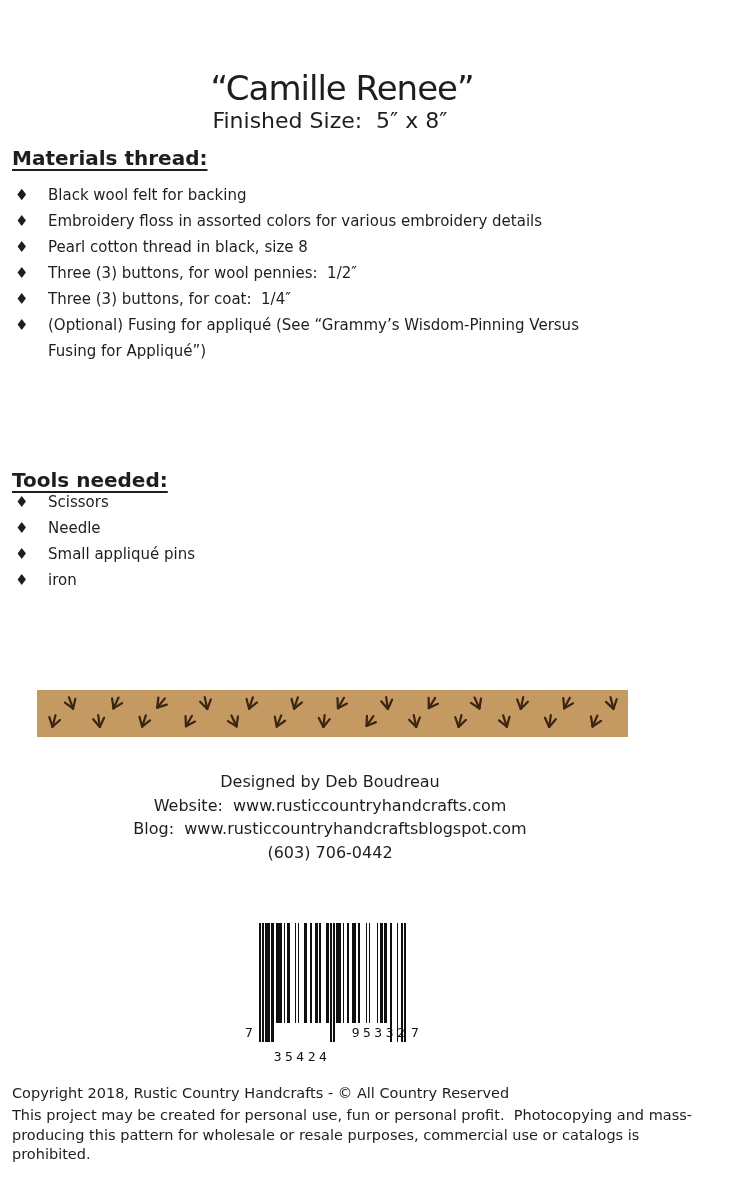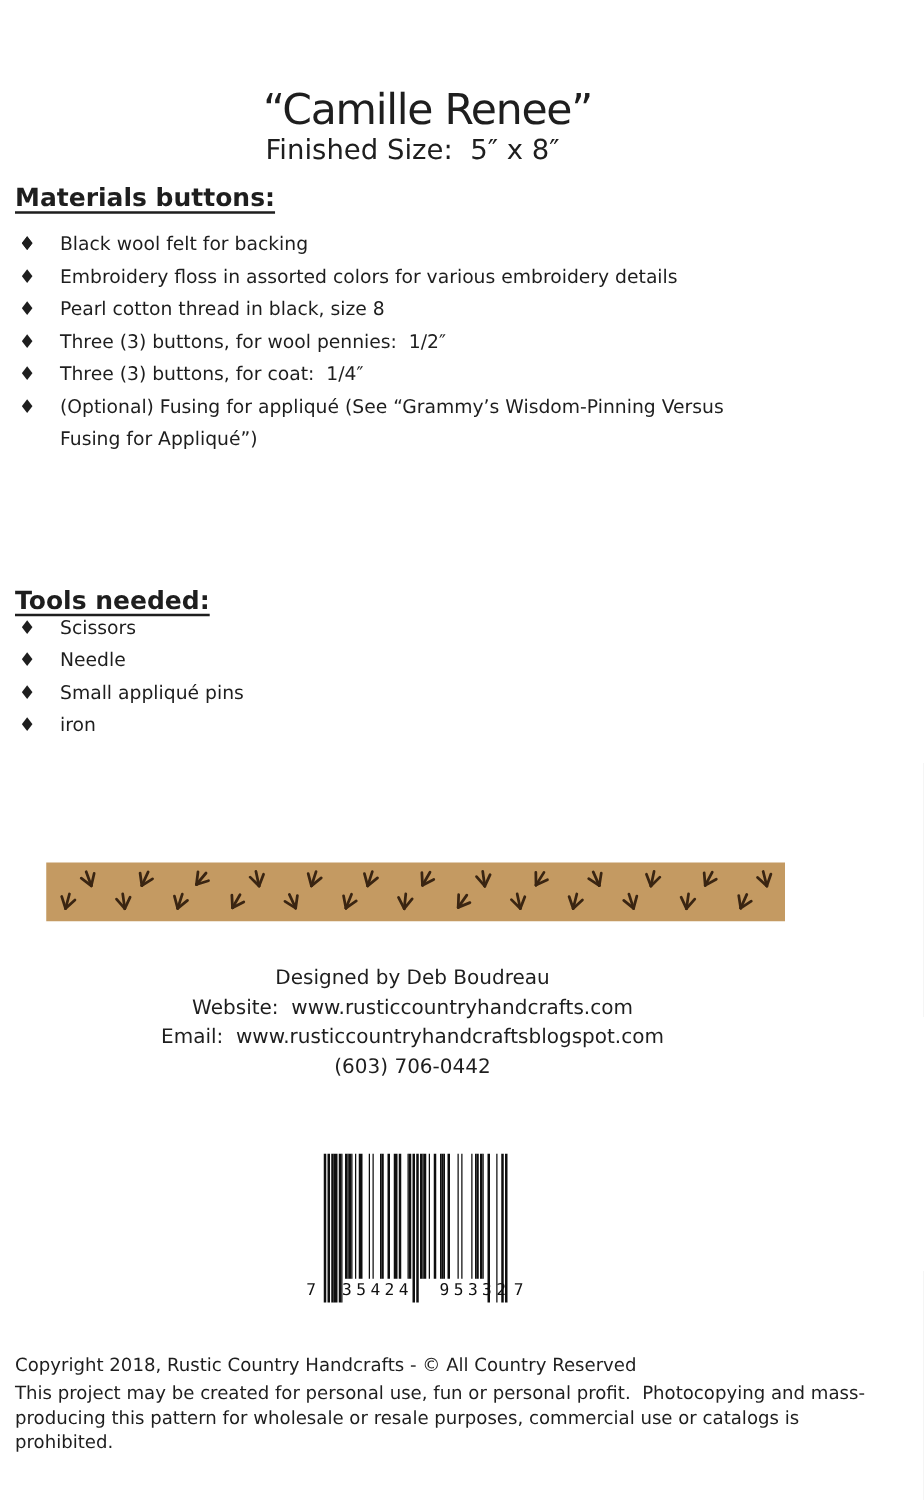--- a/index.html
+++ b/index.html
@@ -109,21 +109,21 @@
   .bc-label {
     position: absolute;
     top: 102px;
     font-family: "DejaVu Sans Mono", monospace;
     font-size: 13px;
     color: #111;
   }
   .bc-left { left: -14px; }
   .bc-right { left: 152px; }
   .bc-group { width: 58px; text-align: center; letter-spacing: 3.5px; }
-  .bc-g1 { left: 14px; }
+  .bc-g1 { left: 14px; margin-top: 24px; }
   .bc-g2 { left: 76px; padding-left: 16px; }
   .footer-copyright {
     position: absolute;
     left: 12px;
     top: 1085px;
     font-size: 14.5px;
     white-space: pre-wrap;
   }
   .footer-notice {
     position: absolute;
@@ -138,21 +138,21 @@
 </style>
 </head>
 <body>
 
 <div class="page">
 
   <h1 class="center-col page-title" style="margin:12px;">“Camille Renee”</h1>
 
   <div class="center-col page-subtitle">Finished Size:  5″ x 8″</div>
 
-  <h2 class="section-heading materials-heading">Materials buttons:</h2>
+  <h2 class="section-heading materials-heading">Materials thread:</h2>
   <ul class="bullet-list materials-list">
       <li><span class="bullet">♦</span></li>
       <li><span class="bullet">♦</span><span>Black wool felt for backing</span></li>
       <li><span class="bullet">♦</span><span>Embroidery floss in assorted colors for various embroidery details</span></li>
       <li><span class="bullet">♦</span><span>Pearl cotton thread in black, size 8</span></li>
       <li><span class="bullet">♦</span><span>Three (3) buttons, for wool pennies:  1/2″</span></li>
       <li><span class="bullet">♦</span><span>Three (3) buttons, for coat:  1/4″</span></li>
       <li><span class="bullet">♦</span><span>(Optional) Fusing for appliqué (See “Grammy’s Wisdom-Pinning Versus Fusing for Appliqué”)</span></li>
     </ul>
 
@@ -371,21 +371,21 @@
             <path d="M8 14 L2.5 5.5"></path>
             <path d="M8 14 L13.5 5.5"></path>
           </g>
         </svg>
       </div>
     </div>
 
   <div class="center-col contact">
     <div>Designed by Deb Boudreau</div>
     <div>Website:  www.rusticcountryhandcrafts.com</div>
-    <div>Email:  www.rusticcountryhandcraftsblogspot.com</div>
+    <div>Blog:  www.rusticcountryhandcraftsblogspot.com</div>
     <div>(603) 706-0442</div>
   </div>
 
   <div class="barcode">
     <div class="bars" id="barcode-bars">
         <div class="module black" style="height: 119px;"></div>
         <div class="module" style="height: 119px;"></div>
         <div class="module black" style="height: 119px;"></div>
         <div class="module" style="height: 119px;"></div>
         <div class="module black" style="height: 119px;"></div>

